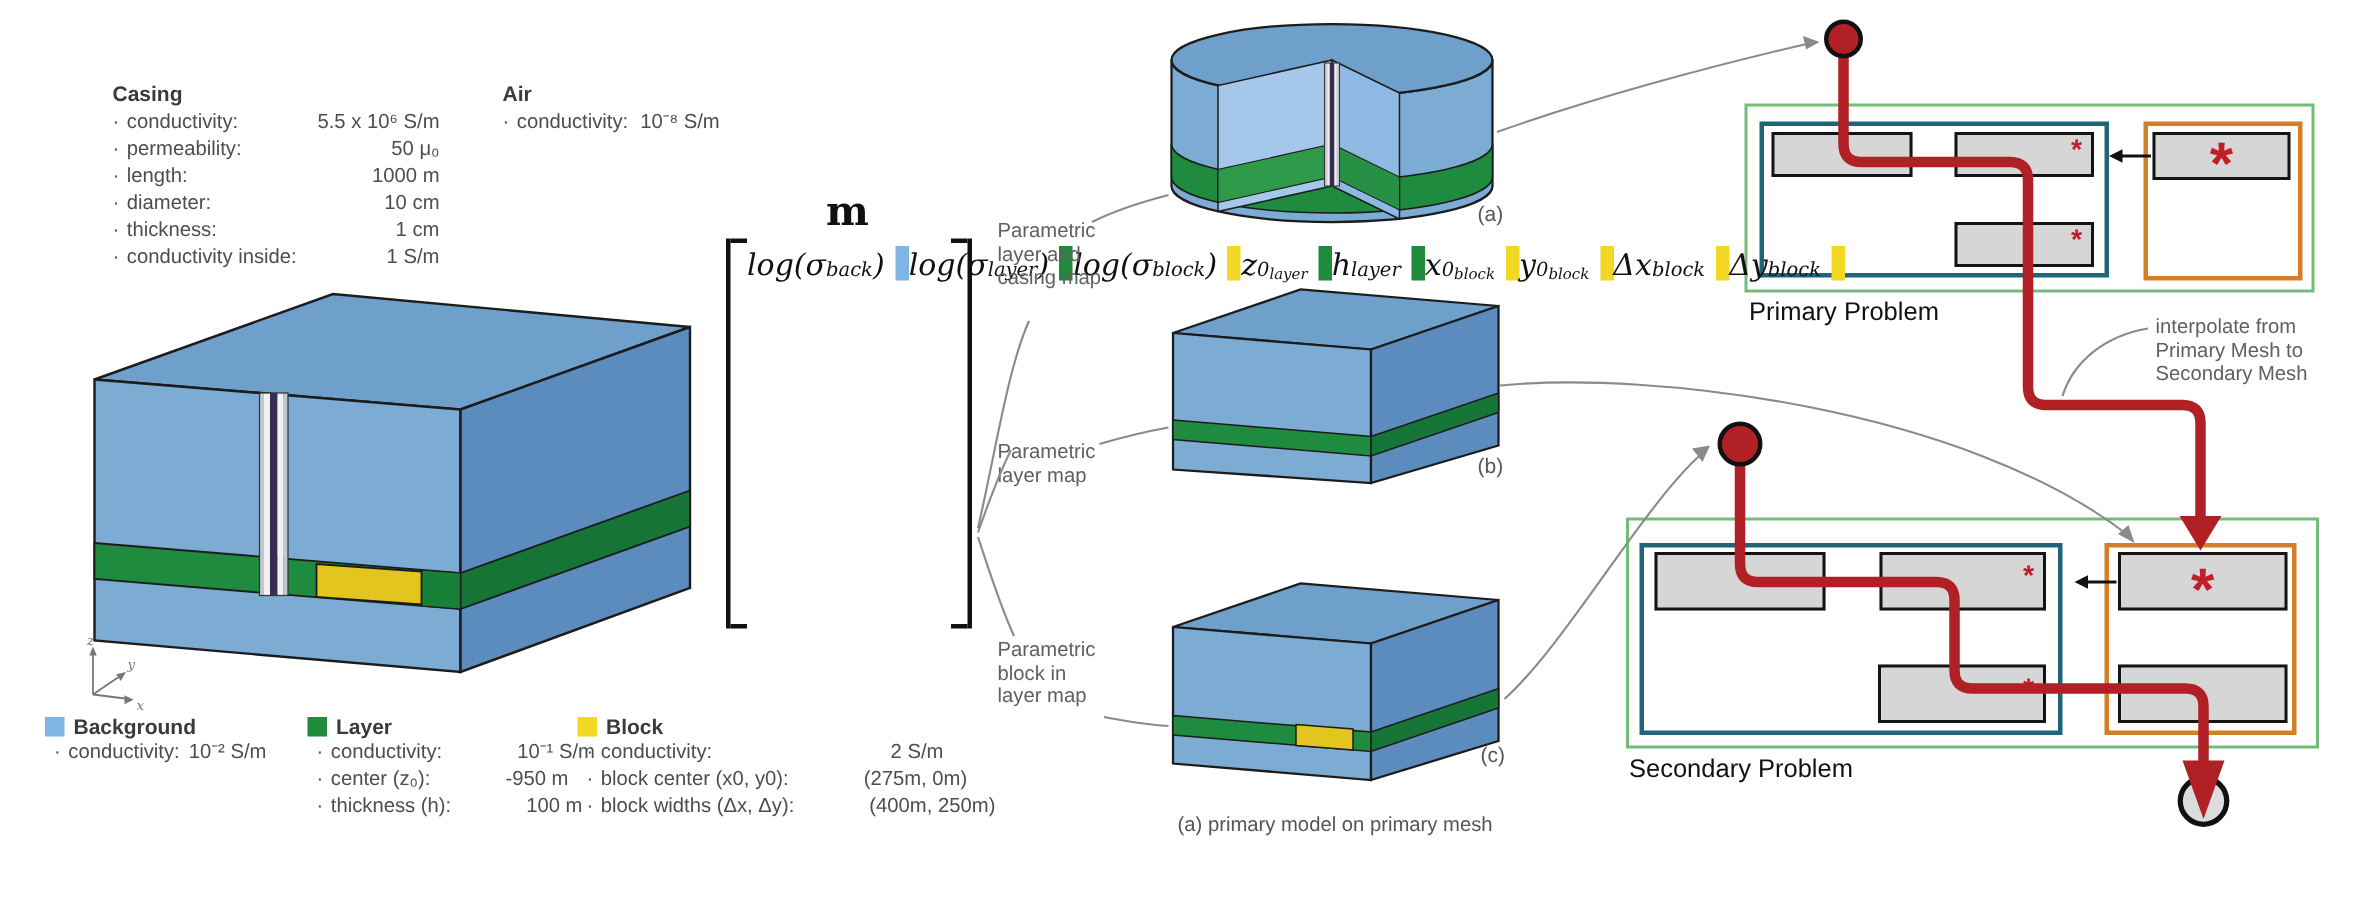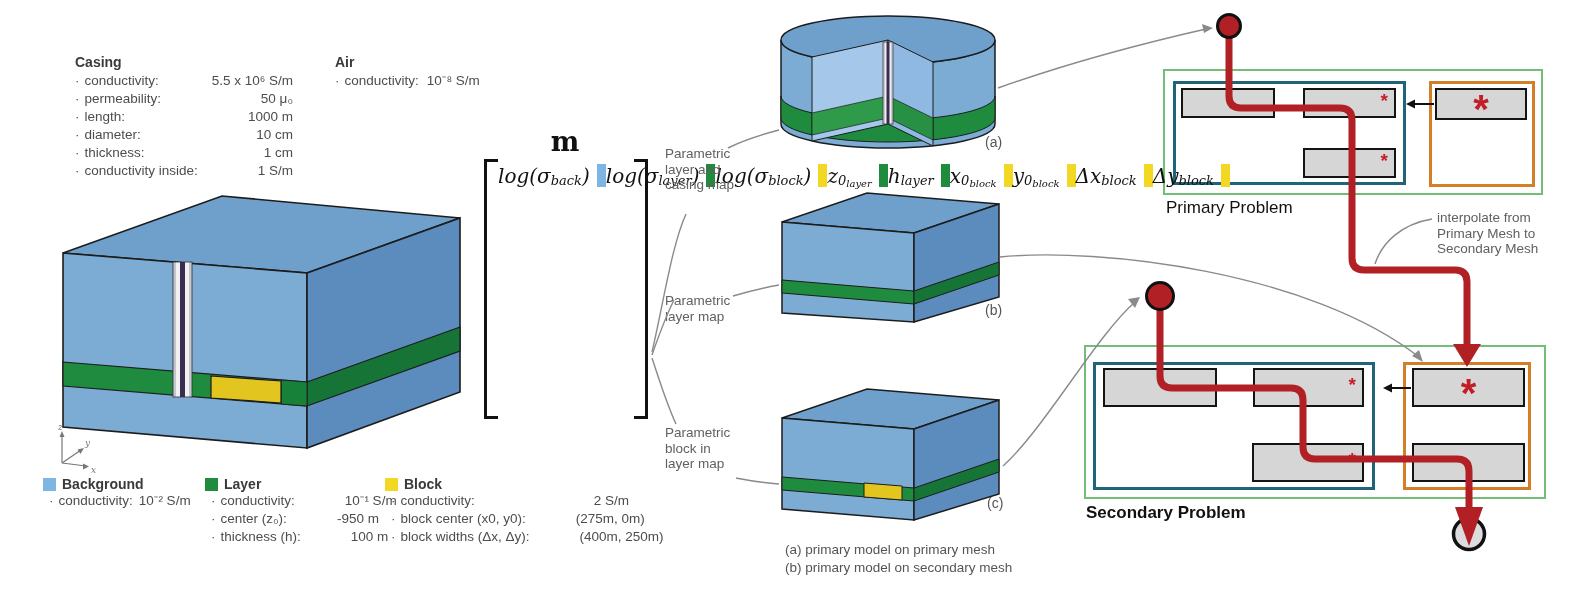--- a/index.html
+++ b/index.html
@@ -179,24 +179,23 @@
   <div class="abs txtlayer gray-note" style="left:665px;top:425px;">Parametric
 block in
 layer map</div>
 
   <div class="abs txtlayer model-label" style="left:985px;top:134px;">(a)</div>
   <div class="abs txtlayer model-label" style="left:985px;top:302px;">(b)</div>
   <div class="abs txtlayer model-label" style="left:987px;top:495px;">(c)</div>
 
   <div class="abs txtlayer" style="left:785px;top:541px;">
     <div class="caption-line">(a) primary model on primary mesh</div>
-    <div class="caption-line">(b) primary model on secondary mesh</div>
-  </div>
-
-  <div class="abs txtlayer" style="left:30px;top:476px;margin-left:13px;">
+  </div>
+
+  <div class="abs txtlayer" style="left:30px;top:476px;">
     <div class="legend-head">
         <span class="swatch" style="background: rgb(127, 181, 227);"></span>
         <span class="panel-title" style="margin:0;">Background</span>
       </div>
     <div class="legend-body">
       <div class="prop-row">
           <span class="bullet">·</span>
           <span style="padding-right:6px;">conductivity:</span>
           <span>10⁻² S/m</span>
         </div>
@@ -275,21 +274,21 @@
   <div class="graybox boxlayer" style="left:1253px;top:368px;width:111px;height:39px;">
       <span class="ast-sm" style="top:4px;">*</span>
     </div>
   <div class="graybox boxlayer" style="left:1252px;top:443px;width:112px;height:39px;">
       <span class="ast-sm" style="top:4px;">*</span>
     </div>
   <div class="graybox boxlayer" style="left:1412px;top:368px;width:113px;height:39px;">
       <span class="ast-big">*</span>
     </div>
   <div class="graybox boxlayer" style="left:1412px;top:443px;width:113px;height:39px;"></div>
-  <div class="abs txtlayer prob-label" style="left:1086px;top:503px;font-weight:bold;">Secondary Problem</div>
+  <div class="abs txtlayer prob-label" style="left:1086px;top:503px;">Secondary Problem</div>
 
   <svg id="overlay" width="1572" height="610" viewBox="0 0 1572 610">
 
     <g>
       <polygon points="63,253 222,196 460,218 307,273" fill="#6fa0cb" stroke="#1c1c1c" stroke-width="1.6"></polygon>
       <polygon points="63,253 307,273 307,448 63,427" fill="#7cabd4" stroke="#1c1c1c" stroke-width="1.6"></polygon>
       <polygon points="307,273 460,218 460,392 307,448" fill="#5c8cbd" stroke="#1c1c1c" stroke-width="1.6"></polygon>
       <polygon points="63,362 307,382 307,406 63,386" fill="#1f8b3e" stroke="#1c1c1c" stroke-width="1.2"></polygon>
       <polygon points="307,382 460,327 460,351 307,406" fill="#157436" stroke="#1c1c1c" stroke-width="1.2"></polygon>
       <polygon points="281,380 307,382 307,406 281,404" fill="#17813a" stroke="#1c1c1c" stroke-width="0.8"></polygon>

